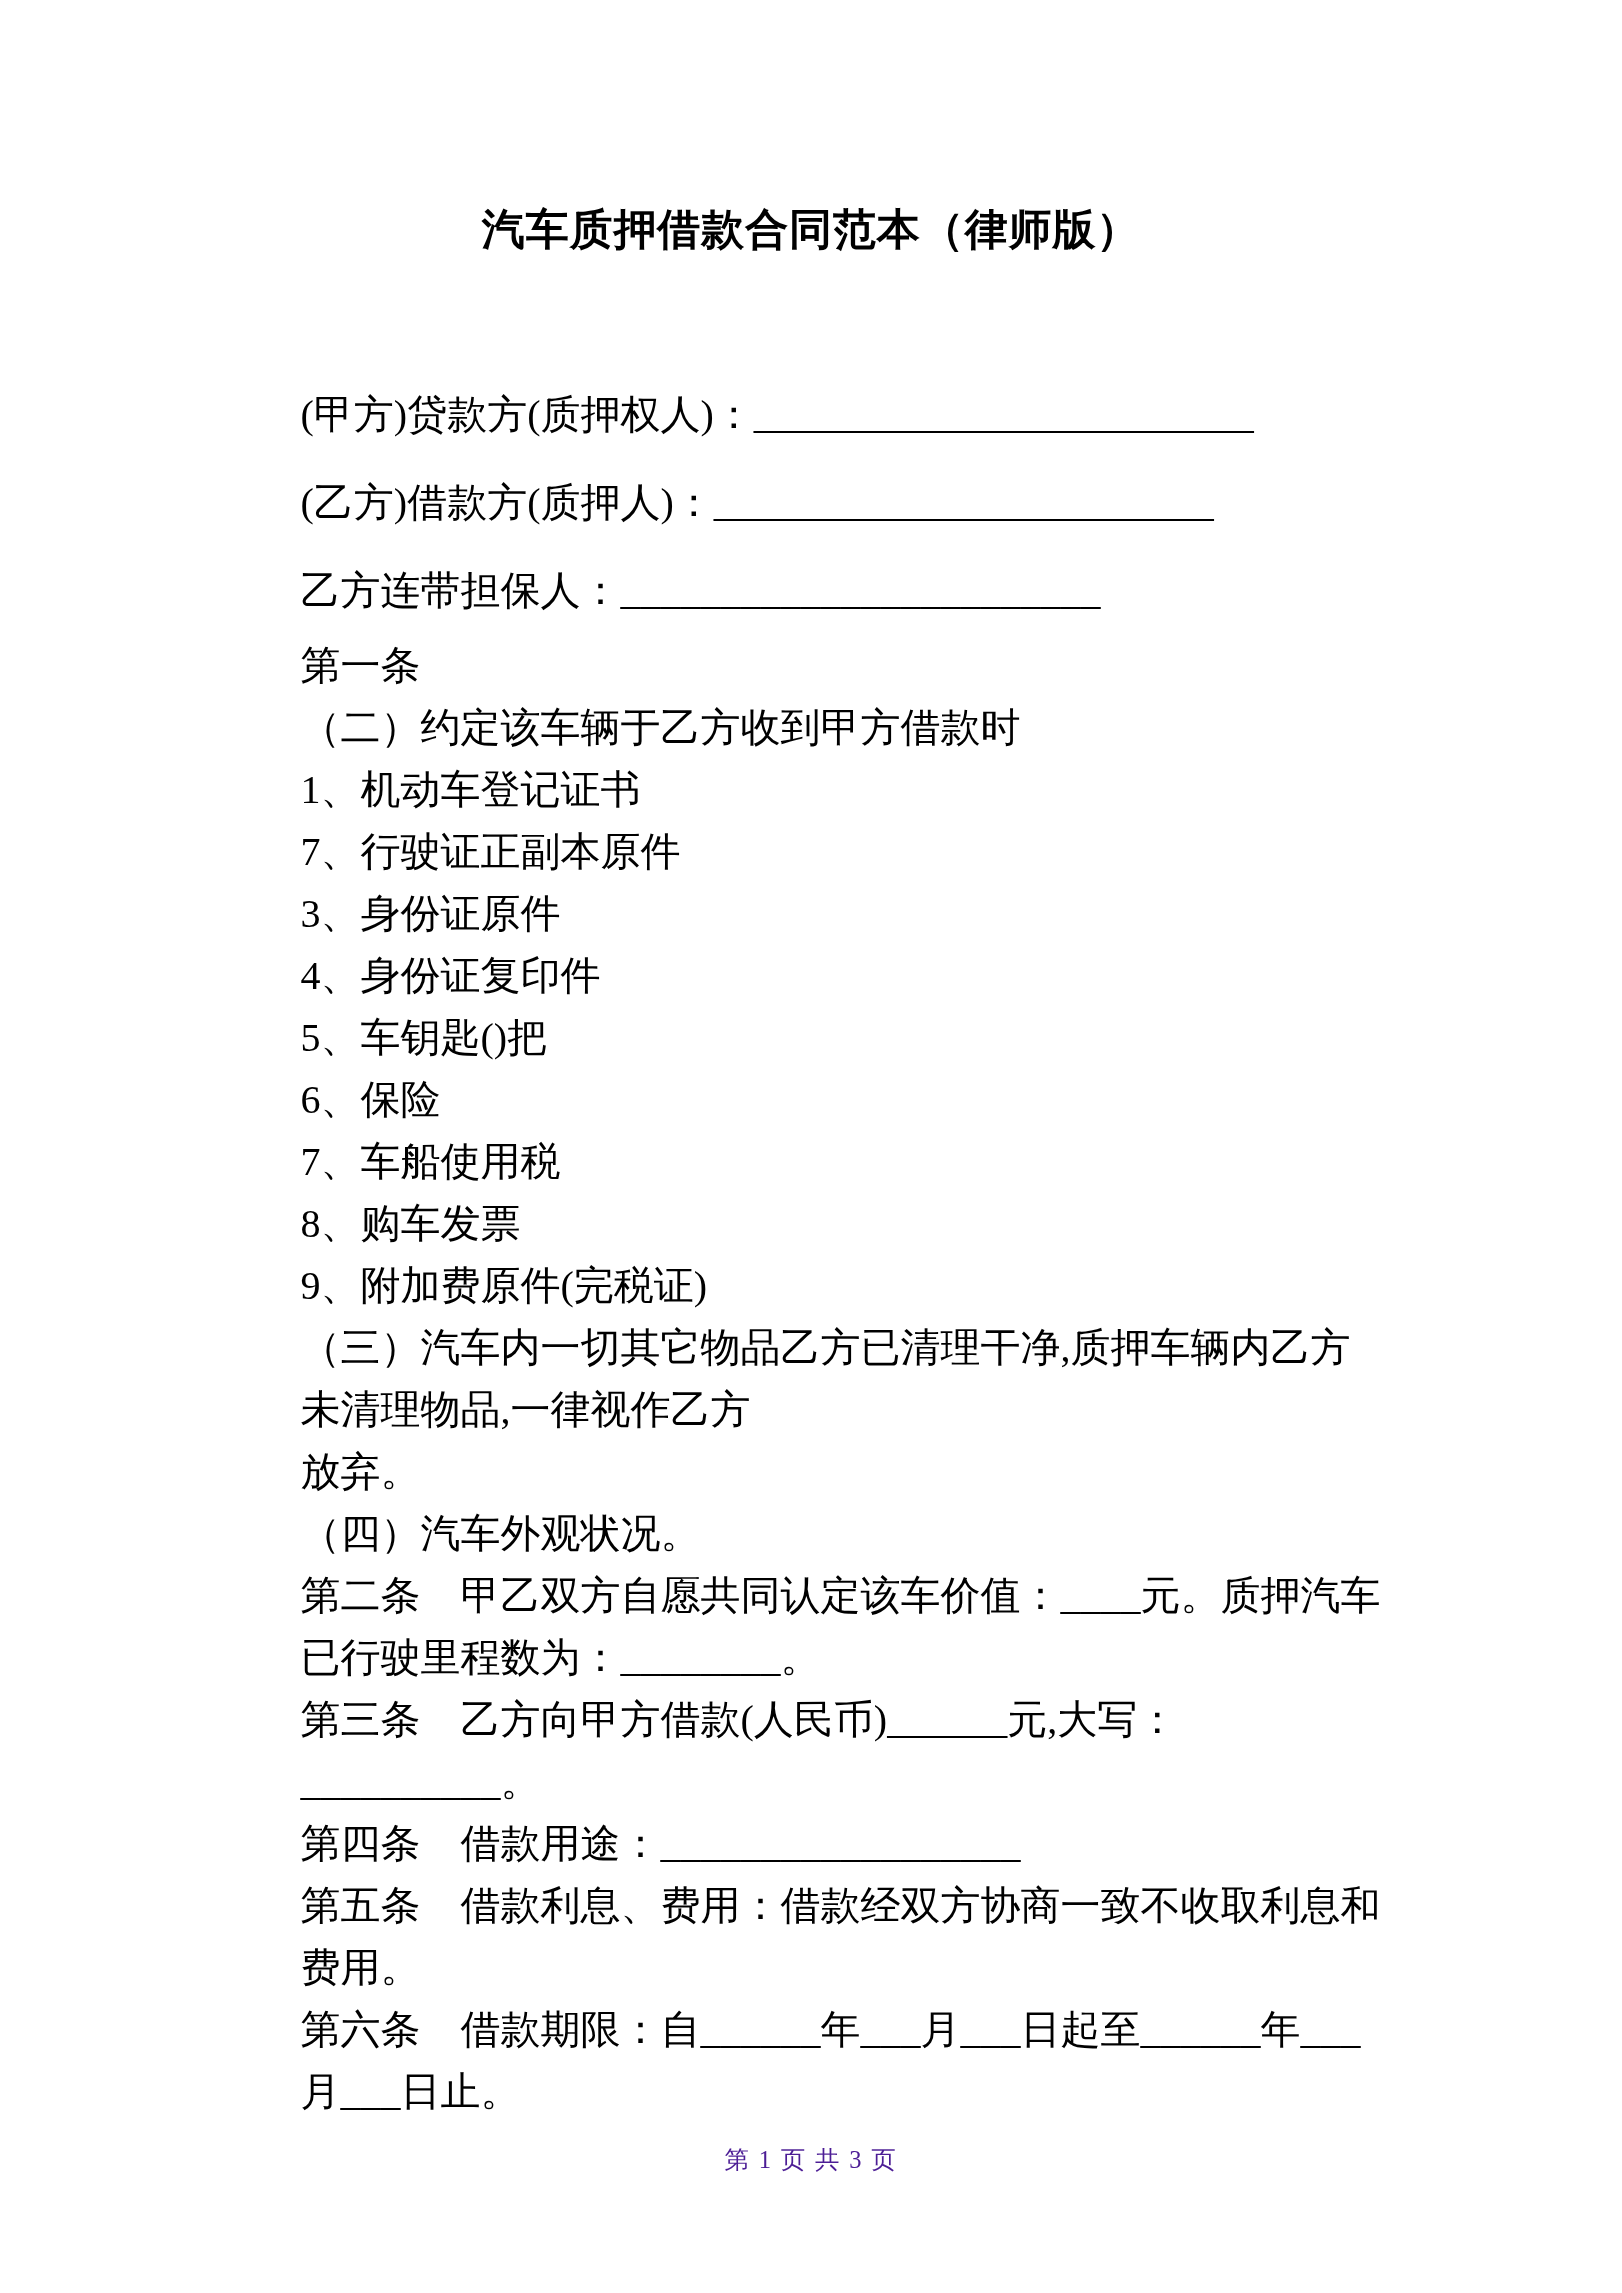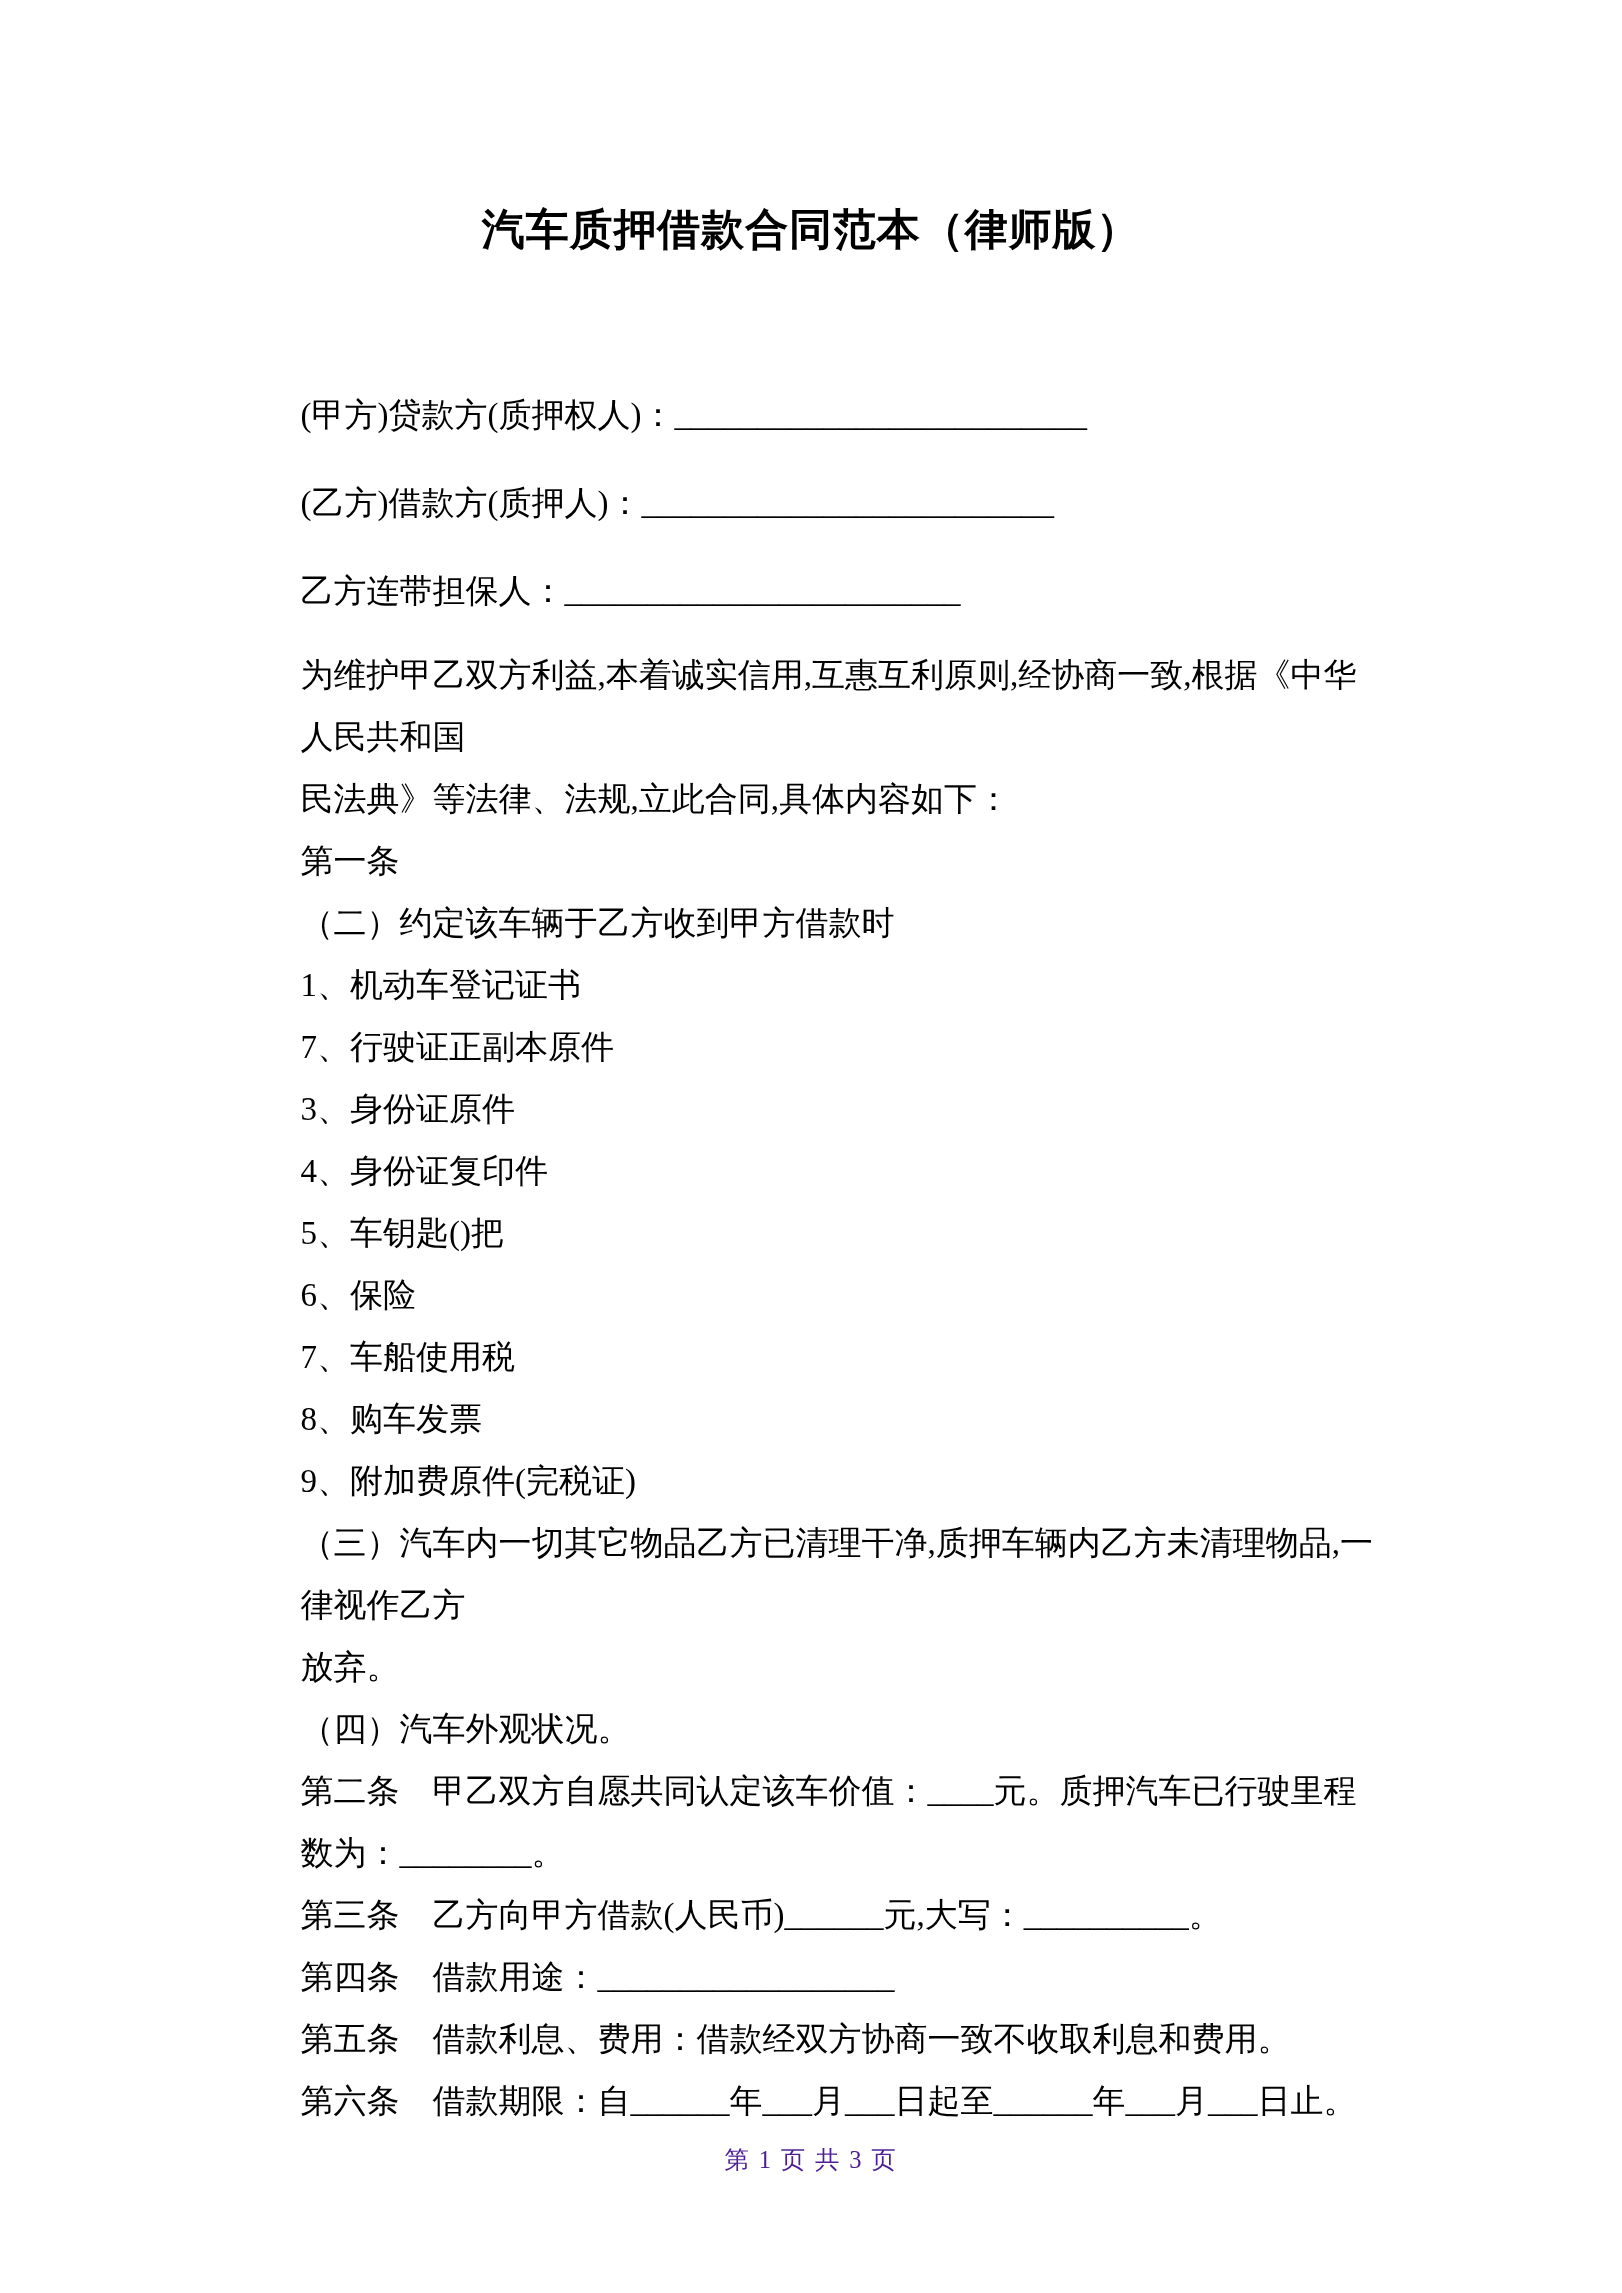--- a/index.html
+++ b/index.html
@@ -21,21 +21,21 @@
     margin: 0;
     padding-top: 202px;
     font-size: 43px;
     line-height: 55px;
     font-weight: 700;
     text-align: center;
     letter-spacing: 0.9px;
   }
   .content {
     padding: 114px 101px 0 162px;
-    font-size: 33px;
+    font-size: 40px;
   }
   .line {
     margin: 0;
     white-space: pre-wrap;
     line-height: 62px;
     min-height: 62px;
     word-break: break-word;
   }
   .party {
     line-height: 88px;
@@ -64,22 +64,20 @@
 
 <div class="page">
 
   <h1 class="title">汽车质押借款合同范本（律师版）</h1>
 
   <div class="content">
     <p class="line party">(甲方)贷款方(质押权人)：_________________________</p>
     <p class="line party">(乙方)借款方(质押人)：_________________________</p>
     <p class="line party">乙方连带担保人：________________________</p>
 
-    <p class="line preamble">为维护甲乙双方利益,本着诚实信用,互惠互利原则,经协商一致,根据《中华人民共和国
-民法典》等法律、法规,立此合同,具体内容如下：</p>
 
     <p class="line">第一条</p>
     <p class="line">（二）约定该车辆于乙方收到甲方借款时</p>
 
     <p class="line">1、机动车登记证书</p>
     <p class="line">7、行驶证正副本原件</p>
     <p class="line">3、身份证原件</p>
     <p class="line">4、身份证复印件</p>
     <p class="line">5、车钥匙()把</p>
     <p class="line">6、保险</p>

